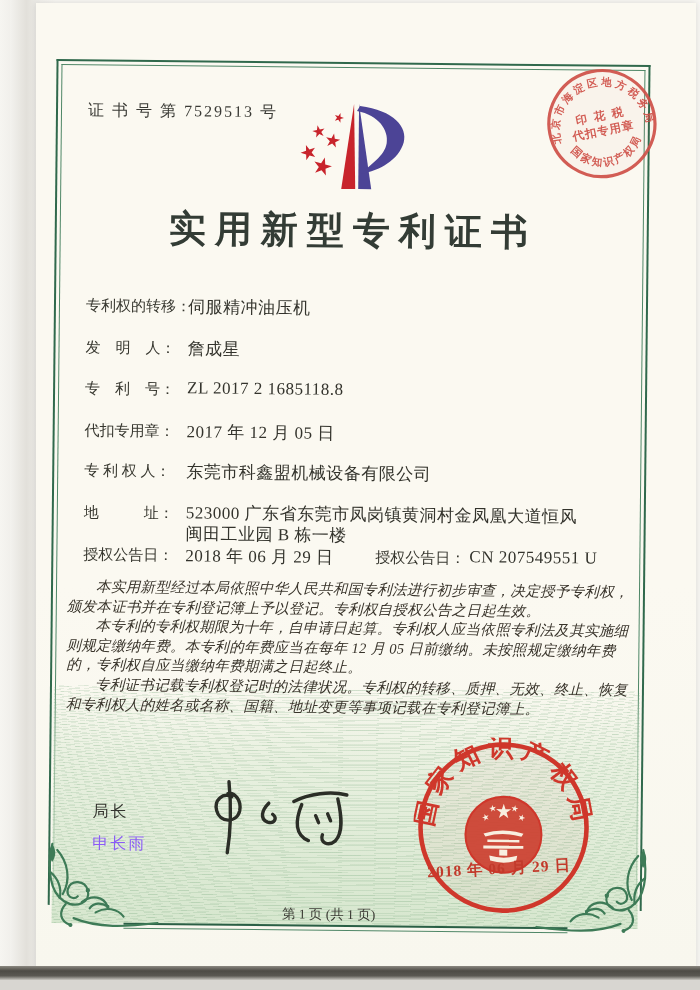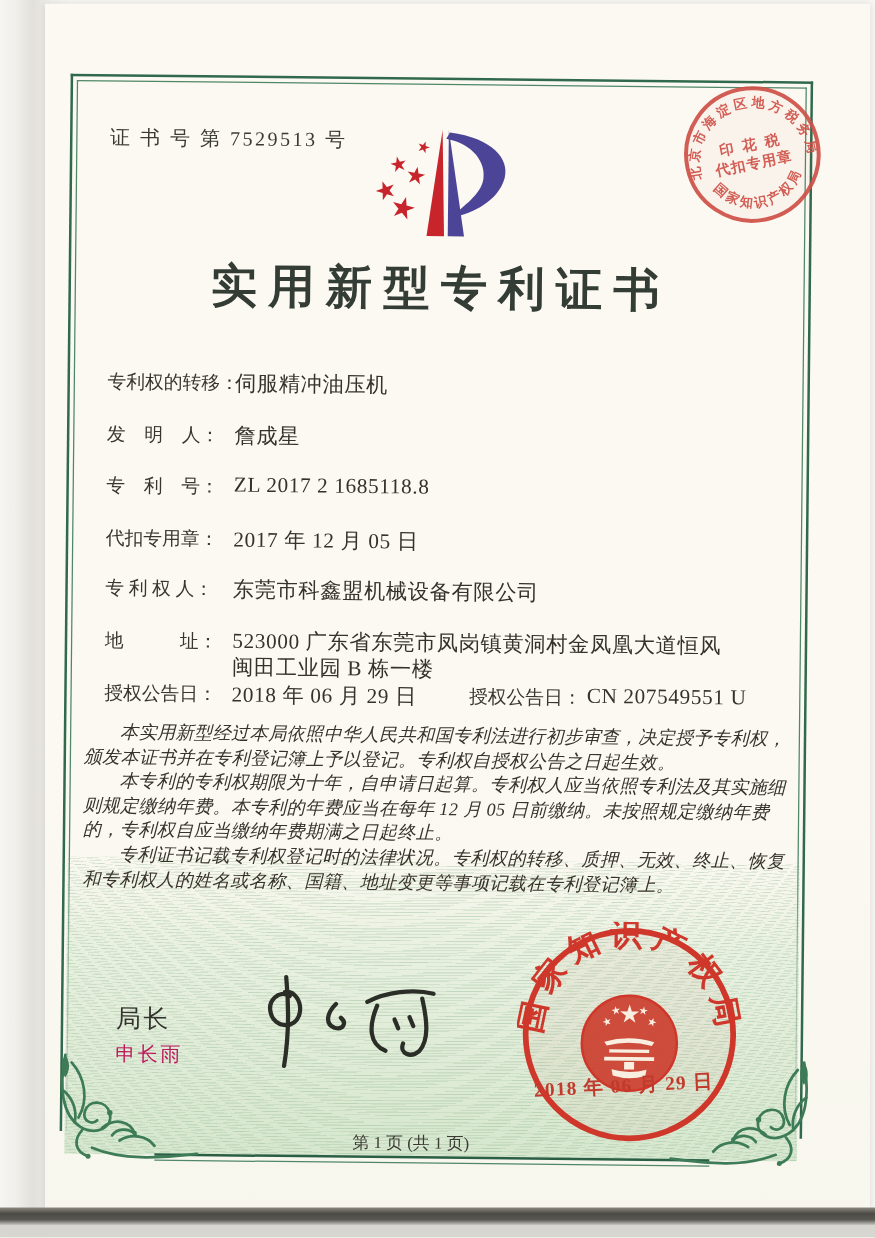--- a/index.html
+++ b/index.html
@@ -48,22 +48,22 @@
   .field-label { display:inline-block; width:102px; font-size:15px; color:#37372f; vertical-align:top; padding-top:2px; white-space:nowrap; }
   .field-value { display:inline-block; font-size:17px; color:#33332c; letter-spacing:.5px; vertical-align:top; }
   .addr .field-value { width:408px; line-height:21px; }
   .pair-right { position:absolute; left:376px; top:546px; }
 
   
   .paragraphs { position:absolute; left:68px; top:580px; width:568px;
     font-size:14.5px; line-height:19.6px; color:#38332a; font-style:italic; letter-spacing:.3px; }
   .paragraphs p { text-indent:2em; }
 
-  .director-title { position:absolute; left:96px; top:804px; font-size:20px; letter-spacing:2px; color:#33332e; }
-  .director-name  { position:absolute; left:96px; top:836px; font-size:16px; letter-spacing:2px; color:#be185d; }
+  .director-title { position:absolute; left:96px; top:804px; font-size:16px; letter-spacing:2px; color:#33332e; }
+  .director-name  { position:absolute; left:96px; top:836px; font-size:16px; letter-spacing:2px; color:#8b5cf6; }
   .signature { position:absolute; left:204px; top:778px; }
 
   .seal { position:absolute; left:417px; top:736px; }
   .seal-date { position:absolute; left:431px; top:856px; width:180px; font-size:15.5px; letter-spacing:1px;
     color:#c23a2b; transform:rotate(-3.5deg); font-weight:bold; }
 
   .footer-page { position:absolute; left:0; top:906px; width:666px; text-align:center; font-size:13.5px; color:#3a3a33; }
 
   .bottom-rule { position:absolute; left:128px; top:925px; width:444px; height:6px;
     border-top:2.2px solid #2a5f45; border-bottom:1px solid #4f8767; }

